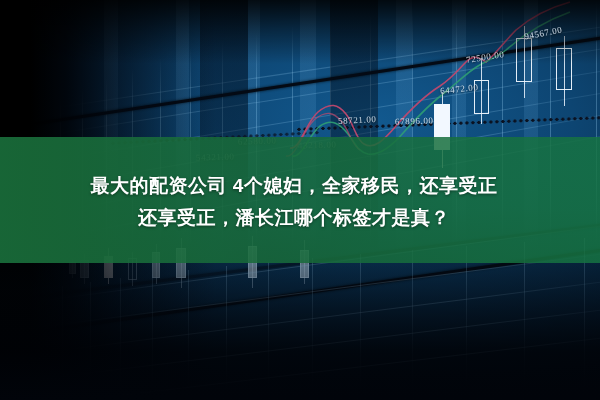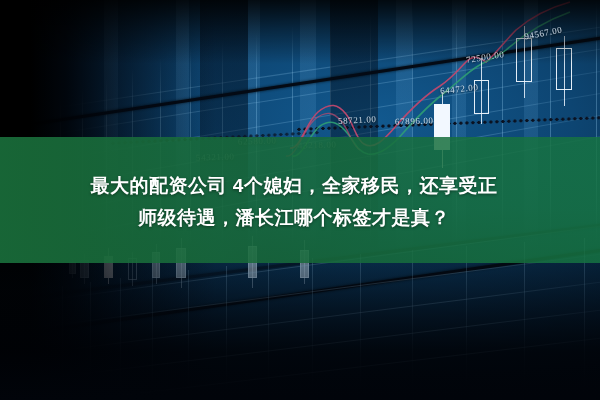--- a/index.html
+++ b/index.html
@@ -310,16 +310,16 @@
   <div class="plabel" style="left:338px; top:115px; transform:rotate(-3deg);">58721.00</div>
   <div class="plabel" style="left:395px; top:116px; transform:rotate(-2deg);">67896.00</div>
   <div class="plabel dimmed" style="left:298px; top:140px; transform:rotate(-2deg);">43218.00</div>
   <div class="plabel dimmed" style="left:196px; top:152px; transform:rotate(-2deg);">54321.00</div>
   <div class="plabel dimmed" style="left:238px; top:136px; transform:rotate(-2deg);">62580.00</div>
 
   <div class="green-band tone2" style="top:137px; height:126px;"></div>
 
   <div class="headline" style="top:170px;">
     <span class="line">最大的配资公司 4个媳妇，全家移民，还享受正</span>
-    <span class="line">师级待遇，潘长江哪个标签才是真？</span>
+    <span class="line">还享受正，潘长江哪个标签才是真？</span>
   </div>
 
 </div>
 
 </body></html>

